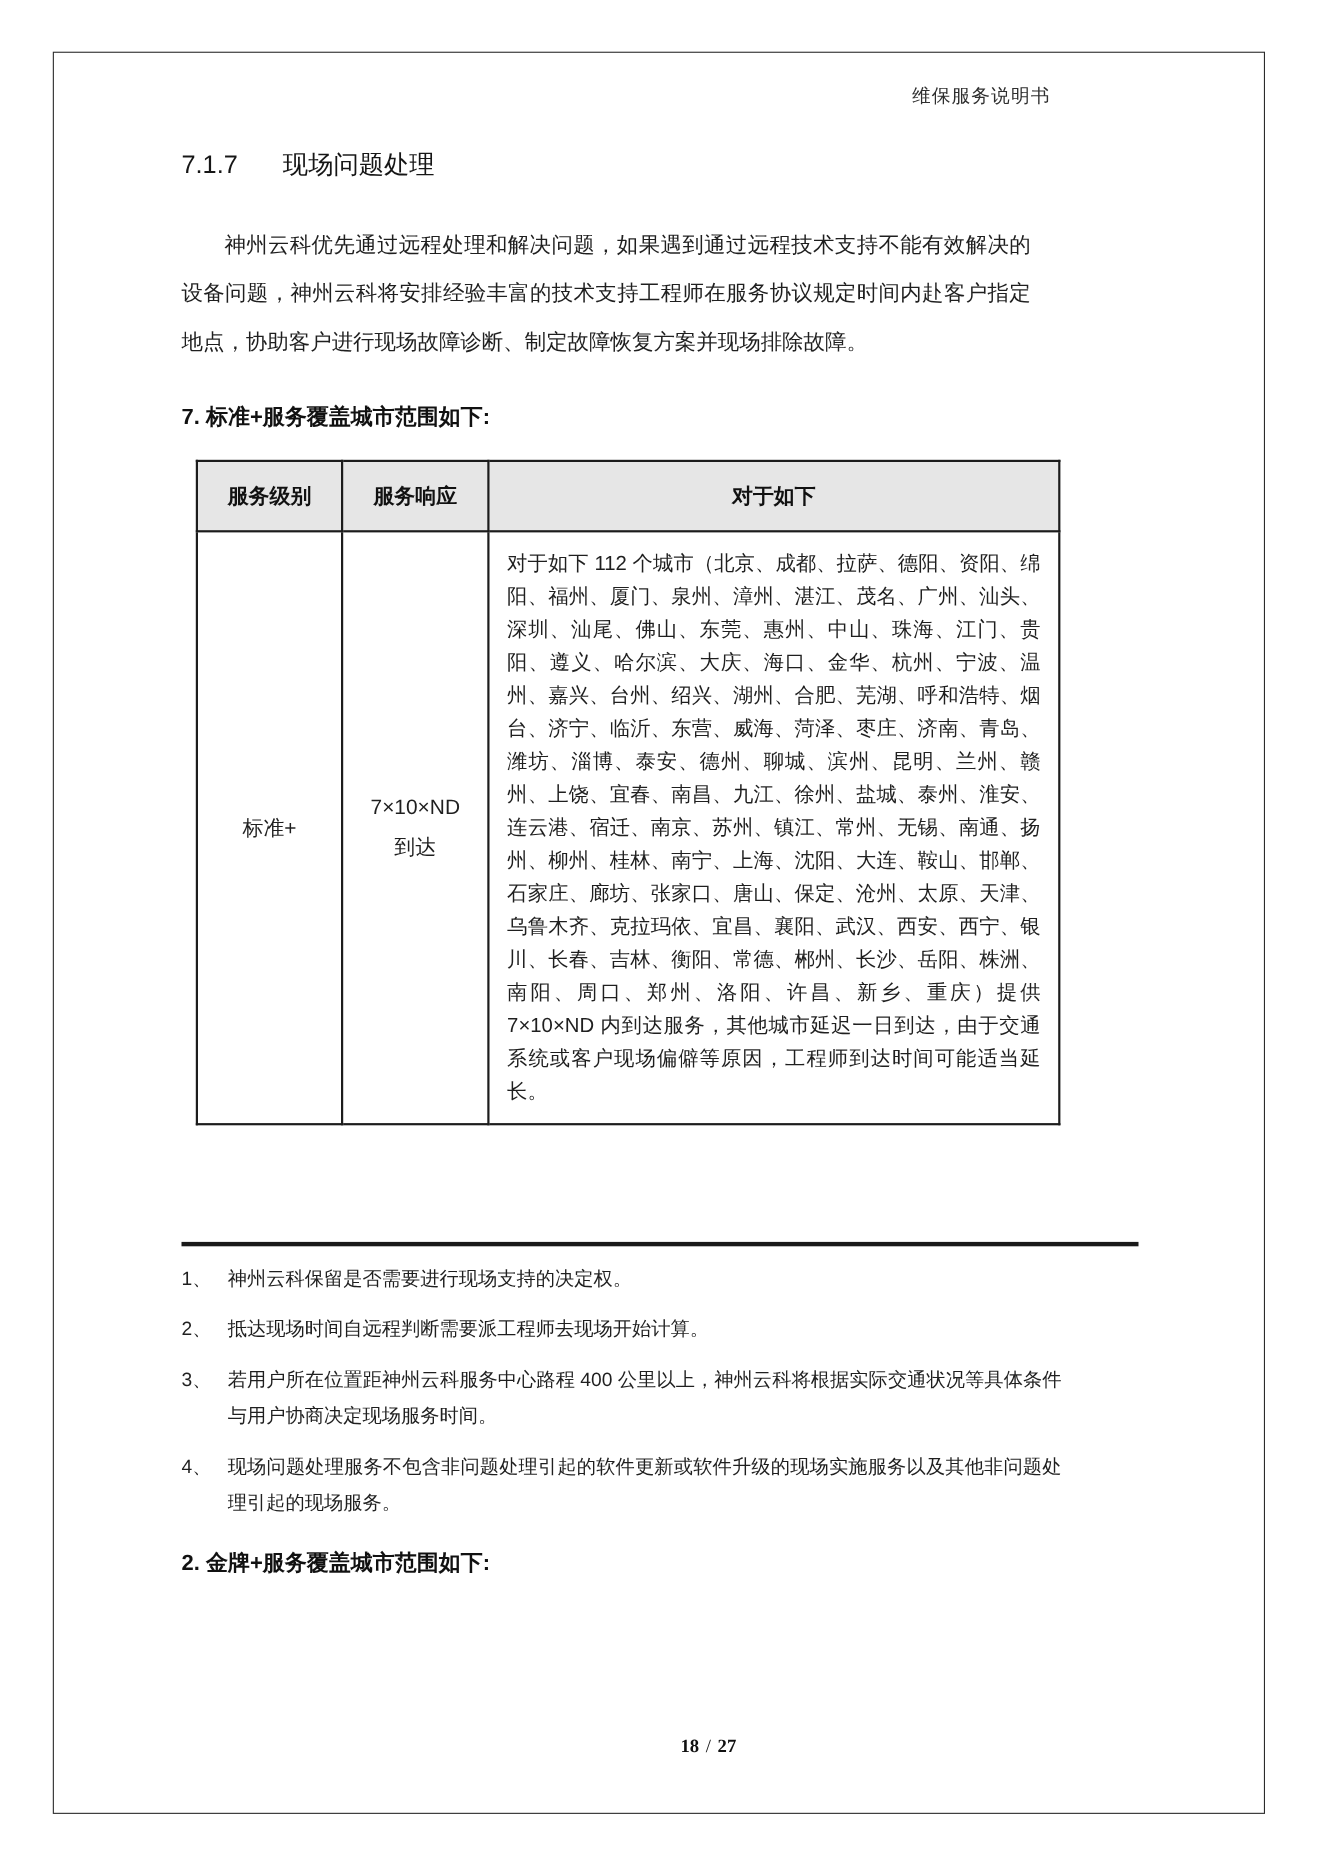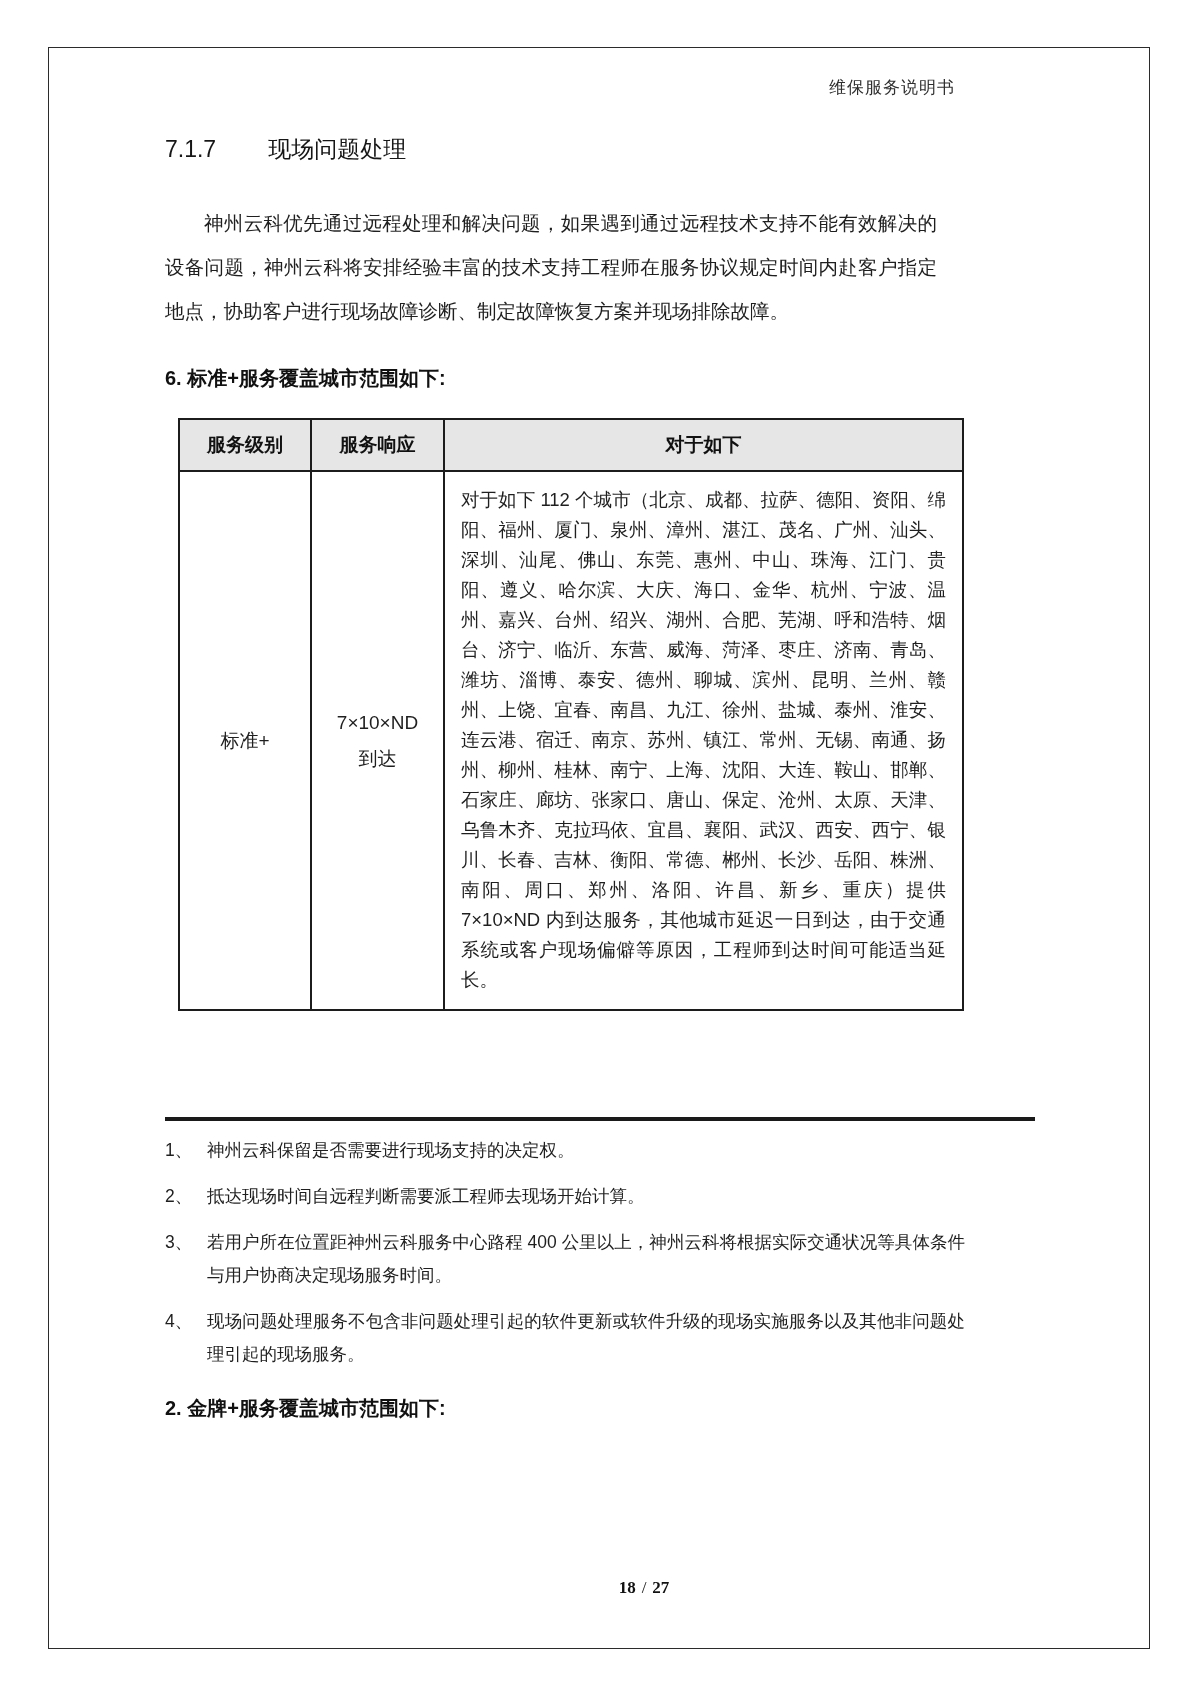--- a/index.html
+++ b/index.html
@@ -32,21 +32,21 @@
     position: absolute;
     left: 165px; top: 134px;
     width: 872px;
   }
   .section-heading {
     margin: 0;
     font-size: 23px;
     font-weight: 500;
     color: #161616;
   }
-  .section-heading .sec-num { margin-right: 52px; }
+  .section-heading .sec-num { margin-right: 41px; }
   .para {
     width: 772px;
     margin: 0;
     font-size: 19.5px;
     line-height: 44px;
     text-align: justify;
     text-justify: inter-ideograph;
     text-indent: 2em;
     color: #1f1f1f;
   }
@@ -69,21 +69,21 @@
   }
   .svc-table col.c1 { width: 132px; }
   .svc-table col.c2 { width: 133px; }
   .svc-table col.c3 { width: 519px; }
   .svc-table th, .svc-table td {
     border: 2px solid #1c1c1c;
     box-sizing: border-box;
   }
   .svc-table th {
     background: #e6e6e6;
-    height: 52px;
+    height: 64px;
     font-size: 19px;
     font-weight: bold;
     color: #111;
     text-align: center;
     vertical-align: middle;
   }
   .svc-table td { background: #ffffff; }
   .c-center {
     text-align: center;
     vertical-align: middle;
@@ -146,21 +146,21 @@
 <div class="header">
   <span>维保服务说明书</span>
 </div>
 
 <div class="content">
 
   <h2 class="section-heading"><span class="sec-num">7.1.7</span><span>现场问题处理</span></h2>
 
   <p class="para para-1">神州云科优先通过远程处理和解决问题，如果遇到通过远程技术支持不能有效解决的设备问题，神州云科将安排经验丰富的技术支持工程师在服务协议规定时间内赴客户指定地点，协助客户进行现场故障诊断、制定故障恢复方案并现场排除故障。</p>
 
-  <h3 class="list-heading list-heading-1">6. 标准+服务覆盖城市范围如下:</h3>
+  <h3 class="list-heading list-heading-1">7. 标准+服务覆盖城市范围如下:</h3>
 
   <table class="svc-table">
     <colgroup>
         <col class="c1">
         <col class="c2">
         <col class="c3">
       </colgroup>
     <thead>
       <tr>
         <th>服务级别</th>

